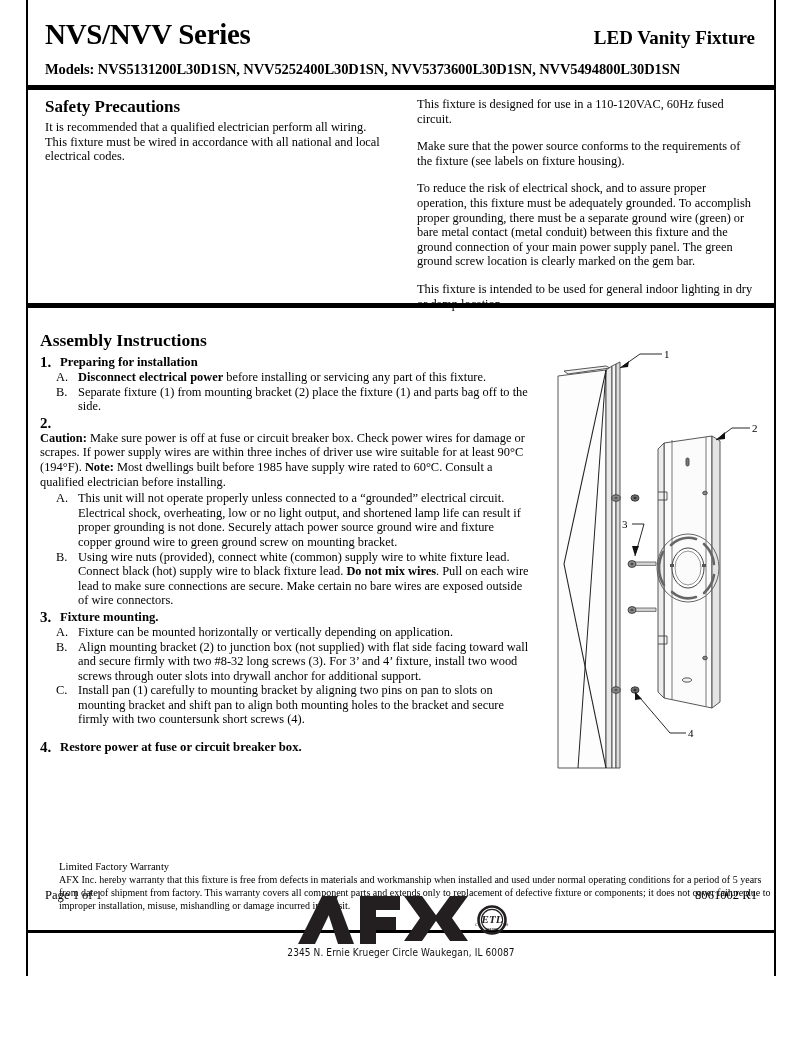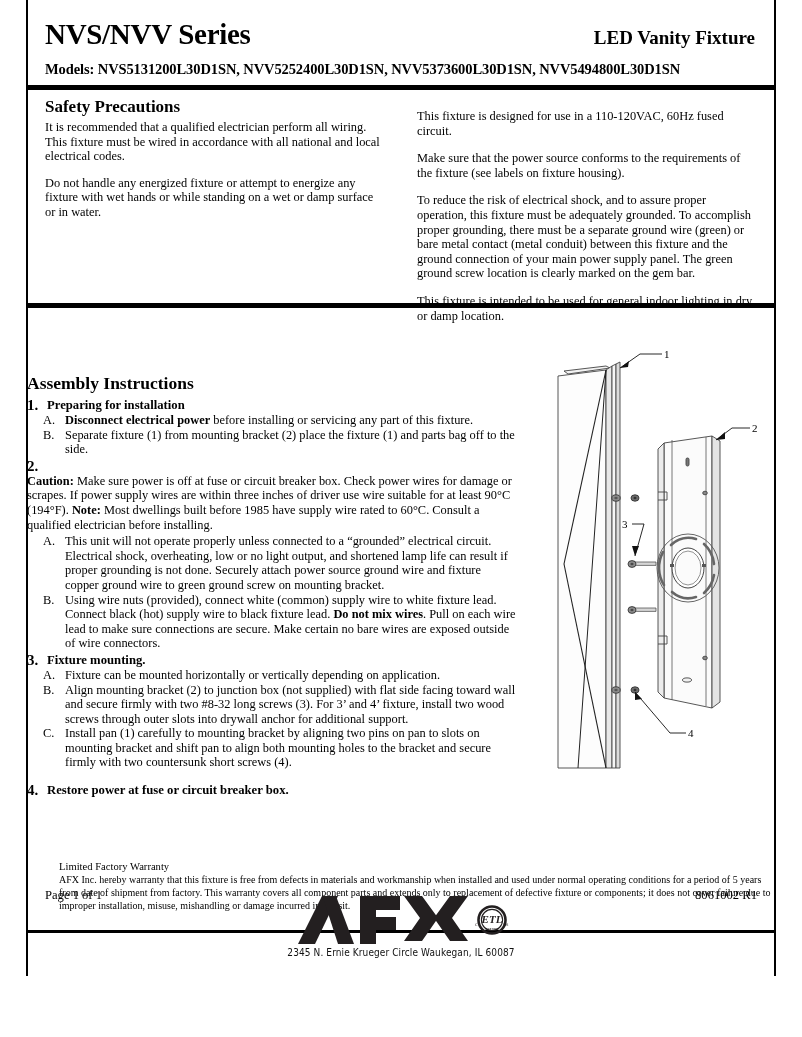--- a/index.html
+++ b/index.html
@@ -88,26 +88,26 @@
     margin: 0 0 3px 0;
     line-height: 20px;
   }
   .body-p {
     font-size: 12.4px;
     line-height: 14.6px;
     margin: 0 0 12px 0;
     text-align: left;
   }
   .body-p:last-child { margin-bottom: 0; }
-  .col-right .body-p { margin-bottom: 13px; margin-top: 12px; }
+  .col-right .body-p { margin-bottom: 13px; }
 
   
   .assembly {
     position: absolute;
-    left: 27px; top: 330px; width: 490px; margin-top: 43px;
+    left: 40px; top: 330px; width: 490px;
   }
   .assembly h2 {
     font-size: 17.5px;
     font-weight: bold;
     margin: 0 0 4px 0;
     line-height: 20px;
   }
   .numstep {
     display: flex;
     align-items: flex-start;
@@ -233,21 +233,20 @@
     <div class="models-line">Models: NVS5131200L30D1SN, NVV5252400L30D1SN, NVV5373600L30D1SN, NVV5494800L30D1SN</div>
   </div>
 
   <div class="rule-thick rule-top"></div>
 
   <div class="safety">
     <div class="safety-cols">
       <div class="col-left">
         <h2 class="section-heading">Safety Precautions</h2>
         <p class="body-p">It is recommended that a qualified electrician perform all wiring. This fixture must be wired in accordance with all national and local electrical codes.</p>
-        <p class="body-p">Do not handle any energized fixture or attempt to energize any fixture with wet hands or while standing on a wet or damp surface or in water.</p>
       </div>
       <div class="col-right">
         <p class="body-p">This fixture is designed for use in a 110-120VAC, 60Hz fused circuit.</p>
         <p class="body-p">Make sure that the power source conforms to the requirements of the fixture (see labels on fixture housing).</p>
         <p class="body-p">To reduce the risk of electrical shock, and to assure proper operation, this fixture must be adequately grounded. To accomplish proper grounding, there must be a separate ground wire (green) or bare metal contact (metal conduit) between this fixture and the ground connection of your main power supply panel. The green ground screw location is clearly marked on the gem bar.</p>
         <p class="body-p">This fixture is intended to be used for general indoor lighting in dry or damp location.</p>
       </div>
     </div>
   </div>
 

